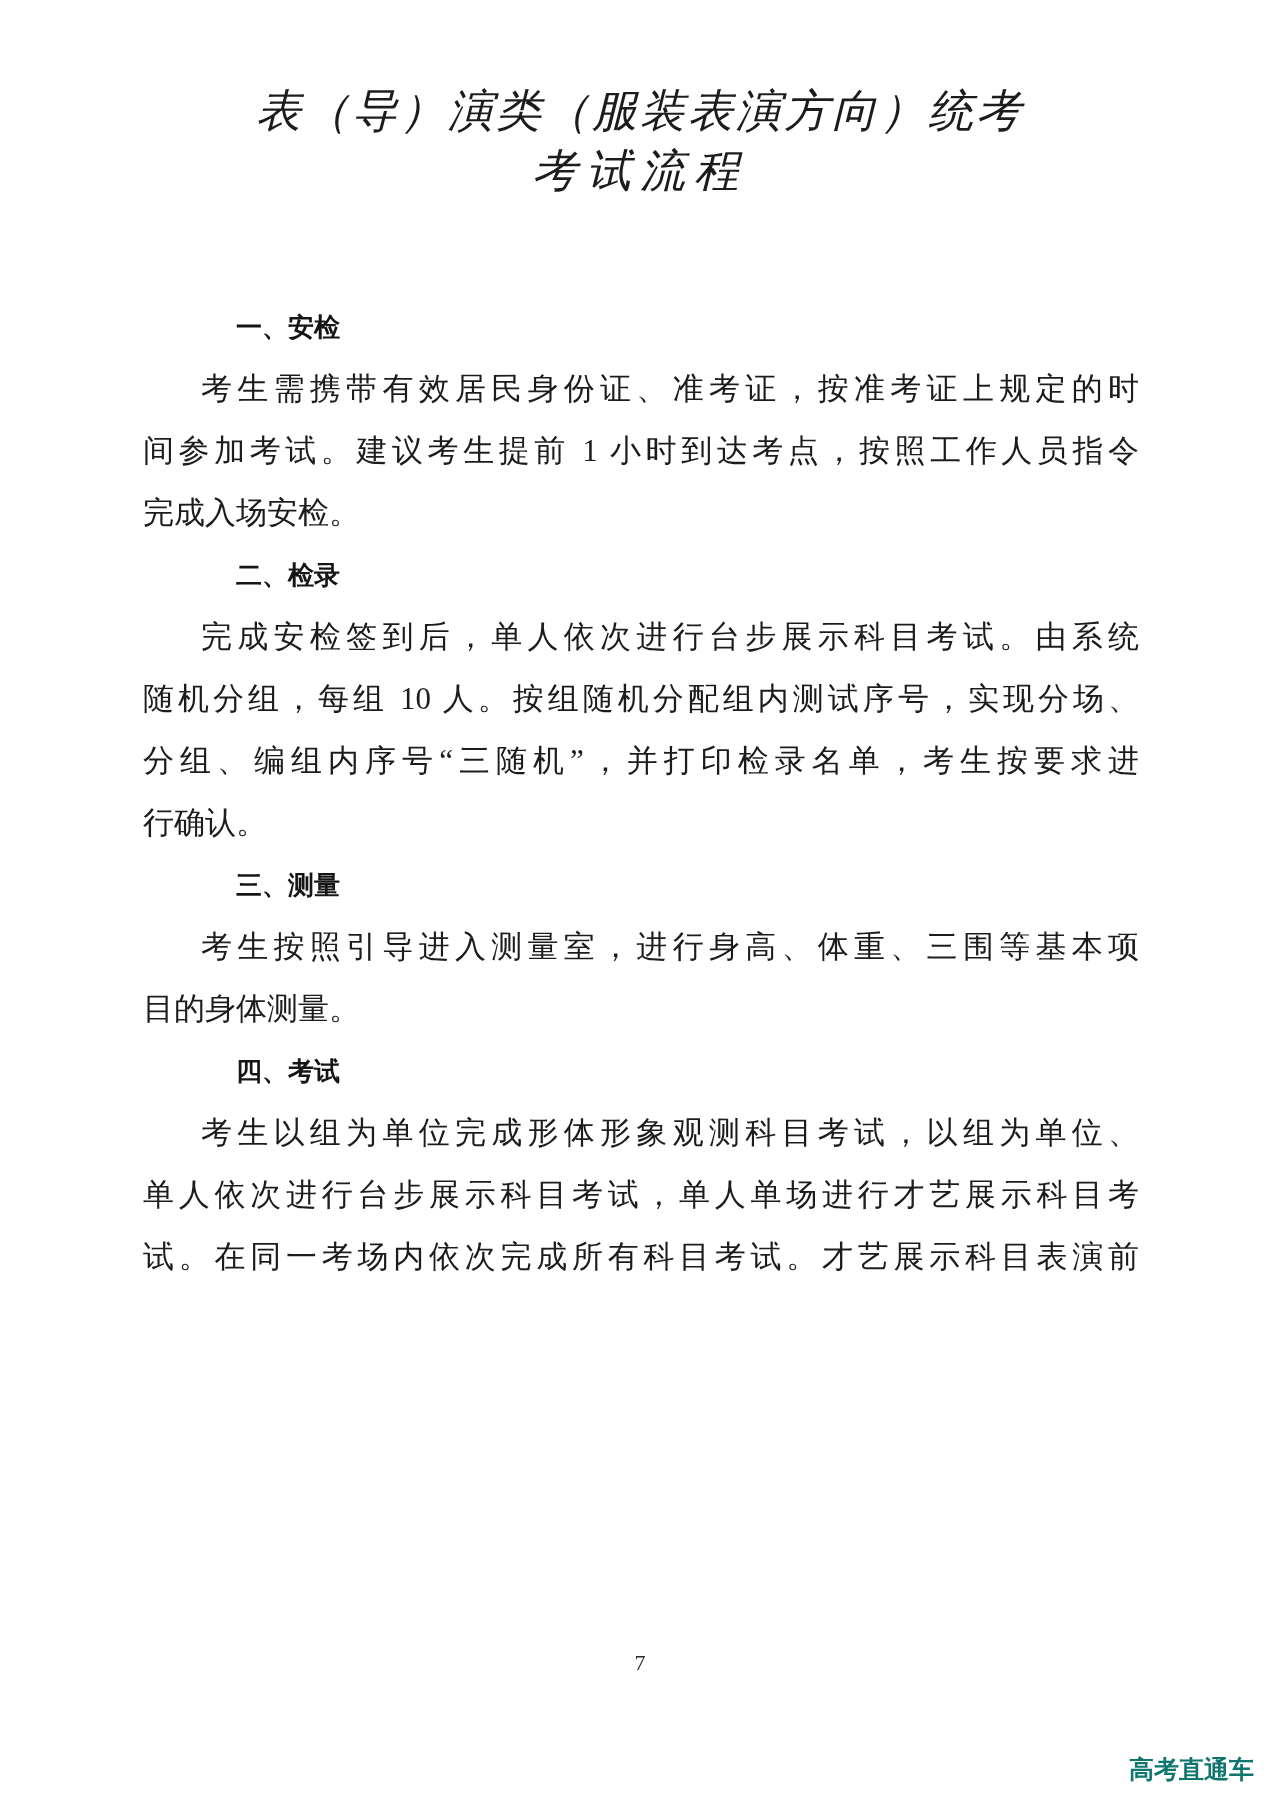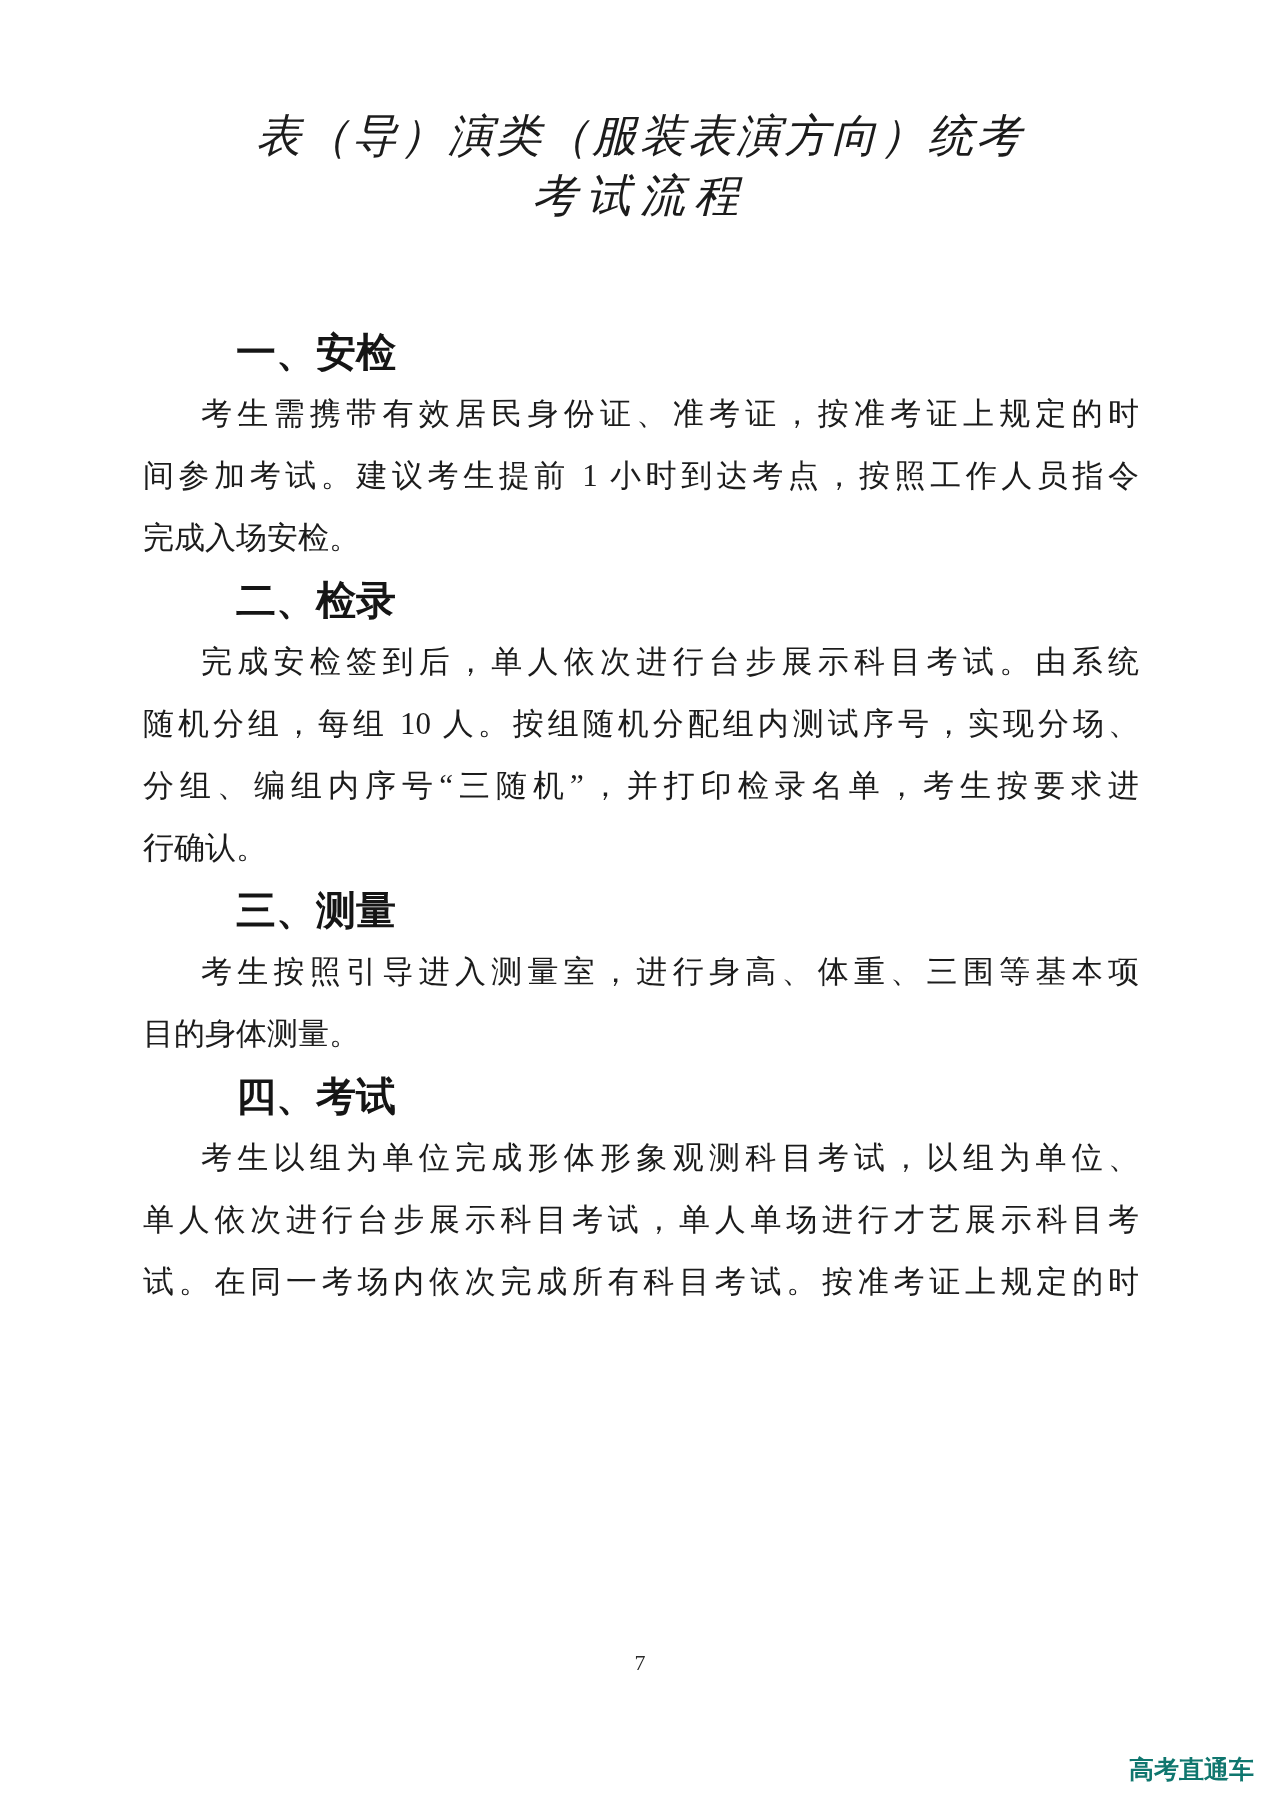--- a/index.html
+++ b/index.html
@@ -10,21 +10,21 @@
   .page {
     position: relative;
     width: 1280px;
     height: 1810px;
     background: #ffffff;
     overflow: hidden;
     font-family: "Liberation Serif", "DejaVu Serif", serif;
     color: #1c1c1c;
   }
   .title-block {
-    padding-top: 104px;
+    padding-top: 79px;
     text-align: center;
   }
   .title-line1 {
     font-size: 45px;
     line-height: 64px;
     letter-spacing: 3px;
     font-style: italic;
     font-weight: 500;
     font-family: "DejaVu Serif", "Liberation Serif", serif;
   }
@@ -37,21 +37,21 @@
     font-family: Liberation Mono, monospace;
   }
   .content {
     margin-top: 89px;
     padding-left: 143px;
     padding-right: 141px;
   }
   .section-heading {
     margin: 0;
     padding-left: 93px;
-    font-size: 40px;
+    font-size: 26px;
     line-height: 62px;
     font-weight: bold;
     font-family: "Liberation Sans", "DejaVu Sans", sans-serif;
     color: #151515;
   }
   .line {
     font-size: 31px;
     line-height: 62px;
     text-align: justify;
     white-space: nowrap;
@@ -108,21 +108,21 @@
     <div class="line just">分组、编组内序号“三随机”，并打印检录名单，考生按要求进</div>
     <div class="line">行确认。</div>
 
     <h2 class="section-heading">三、测量</h2>
     <div class="line indent just">考生按照引导进入测量室，进行身高、体重、三围等基本项</div>
     <div class="line">目的身体测量。</div>
 
     <h2 class="section-heading">四、考试</h2>
     <div class="line indent just">考生以组为单位完成形体形象观测科目考试，以组为单位、</div>
     <div class="line just">单人依次进行台步展示科目考试，单人单场进行才艺展示科目考</div>
-    <div class="line just">试。在同一考场内依次完成所有科目考试。按准考证上规定的时</div>
+    <div class="line just">试。在同一考场内依次完成所有科目考试。才艺展示科目表演前</div>
 
   </div>
 
   <div class="page-number">7</div>
 
   <div class="watermark">高考直通车</div>
 
 </div>
 
 </body></html>

